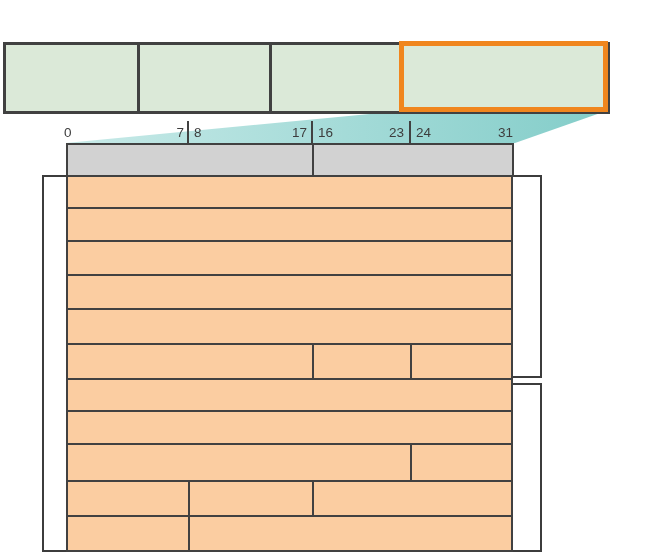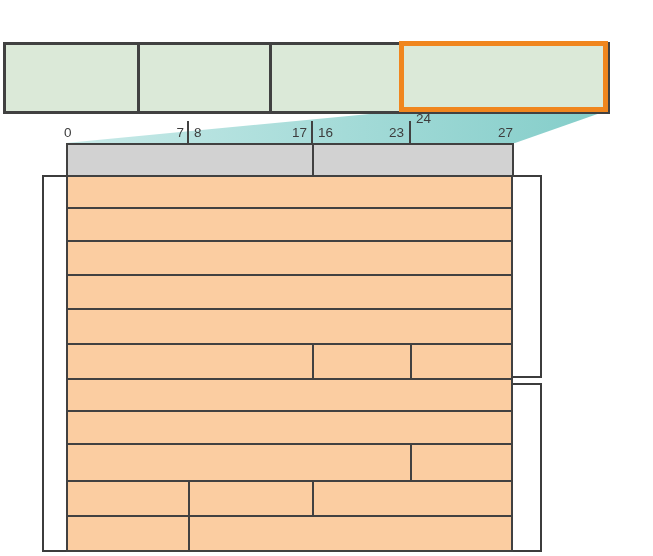--- a/index.html
+++ b/index.html
@@ -74,22 +74,22 @@
       <div class="abs frame-cell" style="left: 399px; top: 42px; width: 211px; height: 72px;"></div>
     </div>
   <div id="highlight" class="abs highlight-box" style="left: 399px; top: 41px; width: 209px; height: 71px;"></div>
   <div id="bit-scale">
       <div class="abs bit-label" style="left: 64px; top: 126px;">0</div>
       <div class="abs bit-label right" style="left: 184px; top: 126px;">7</div>
       <div class="abs bit-label" style="left: 194px; top: 126px;">8</div>
       <div class="abs bit-label right" style="left: 307px; top: 126px;">17</div>
       <div class="abs bit-label" style="left: 318px; top: 126px;">16</div>
       <div class="abs bit-label right" style="left: 404px; top: 126px;">23</div>
-      <div class="abs bit-label" style="left: 416px; top: 112px;">24</div>
-      <div class="abs bit-label right" style="left: 513px; top: 126px;">27</div>
+      <div class="abs bit-label" style="left: 416px; top: 126px;">24</div>
+      <div class="abs bit-label right" style="left: 513px; top: 126px;">31</div>
       <div class="abs bit-tick" style="left: 187px; top: 121px; height: 22px;"></div>
       <div class="abs bit-tick" style="left: 311px; top: 121px; height: 22px;"></div>
       <div class="abs bit-tick" style="left: 409px; top: 121px; height: 22px;"></div>
     </div>
   <div id="word-header">
       <div class="abs hdr-cell" style="left: 66px; top: 143px; width: 248px; height: 34px;"></div>
       <div class="abs hdr-cell" style="left: 312px; top: 143px; width: 202px; height: 34px;"></div>
     </div>
   <div id="field-table">
       <div class="abs field-cell" style="left: 66px; top: 175px; width: 447px; height: 34px;"></div>

